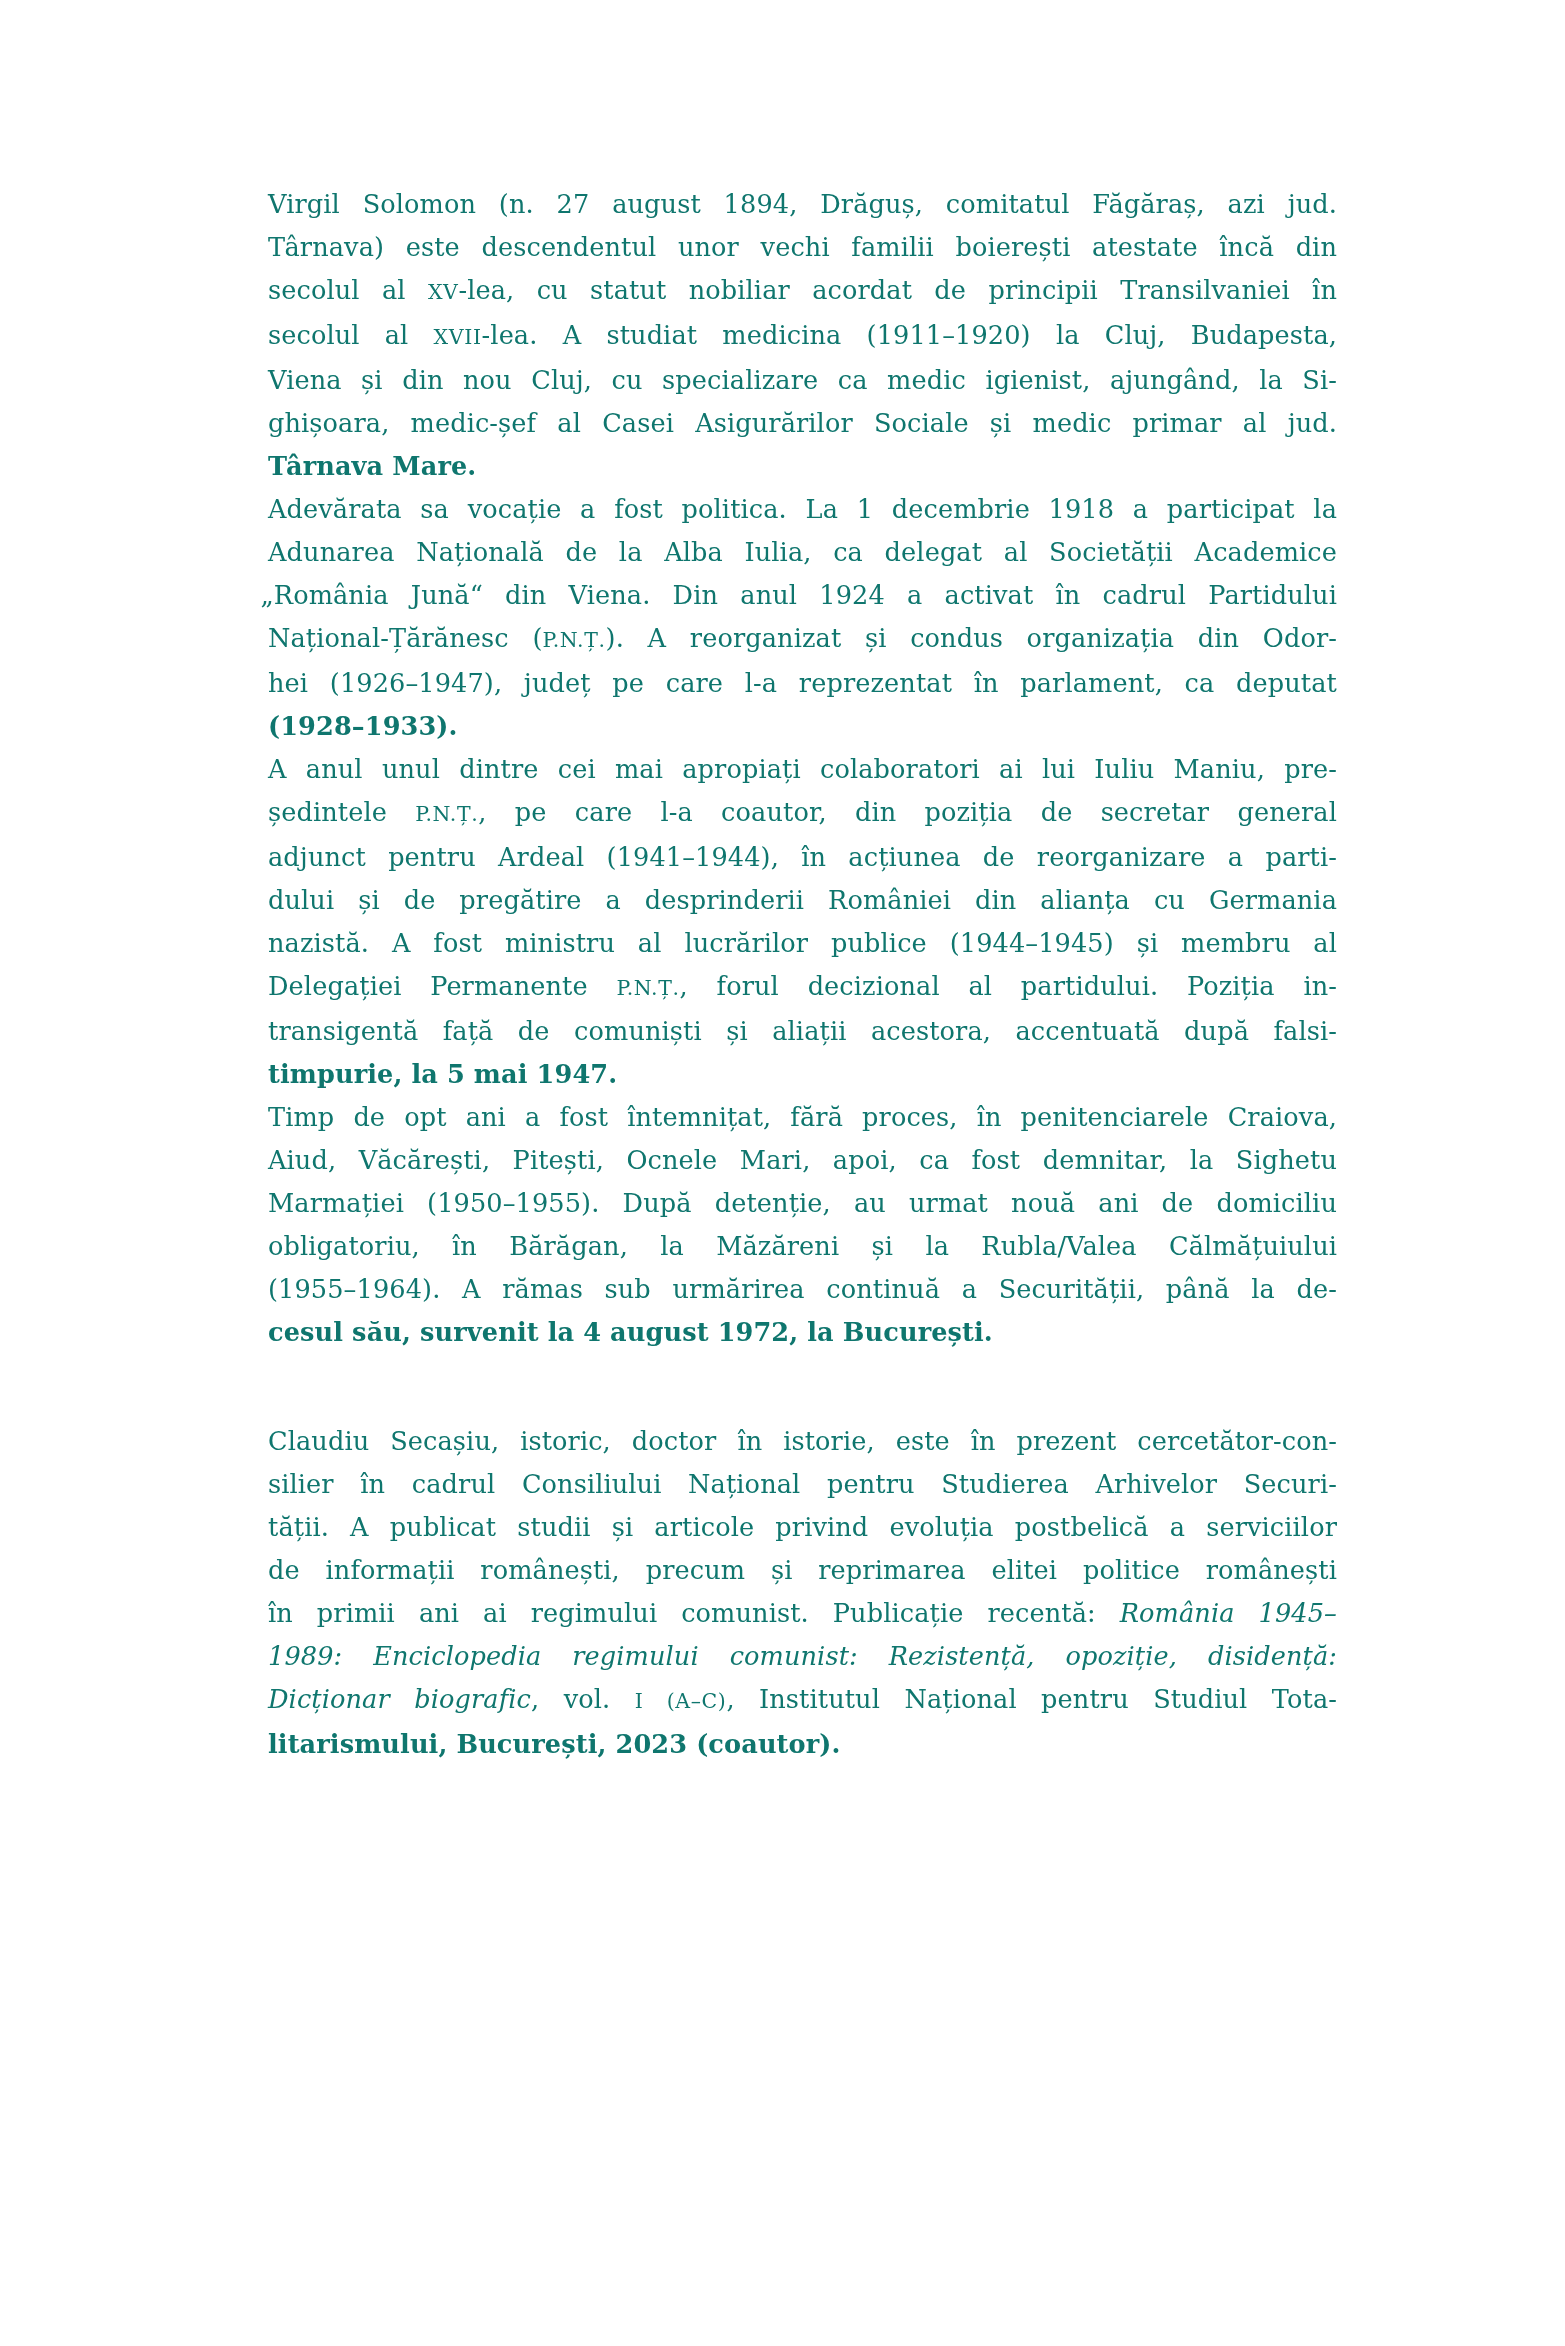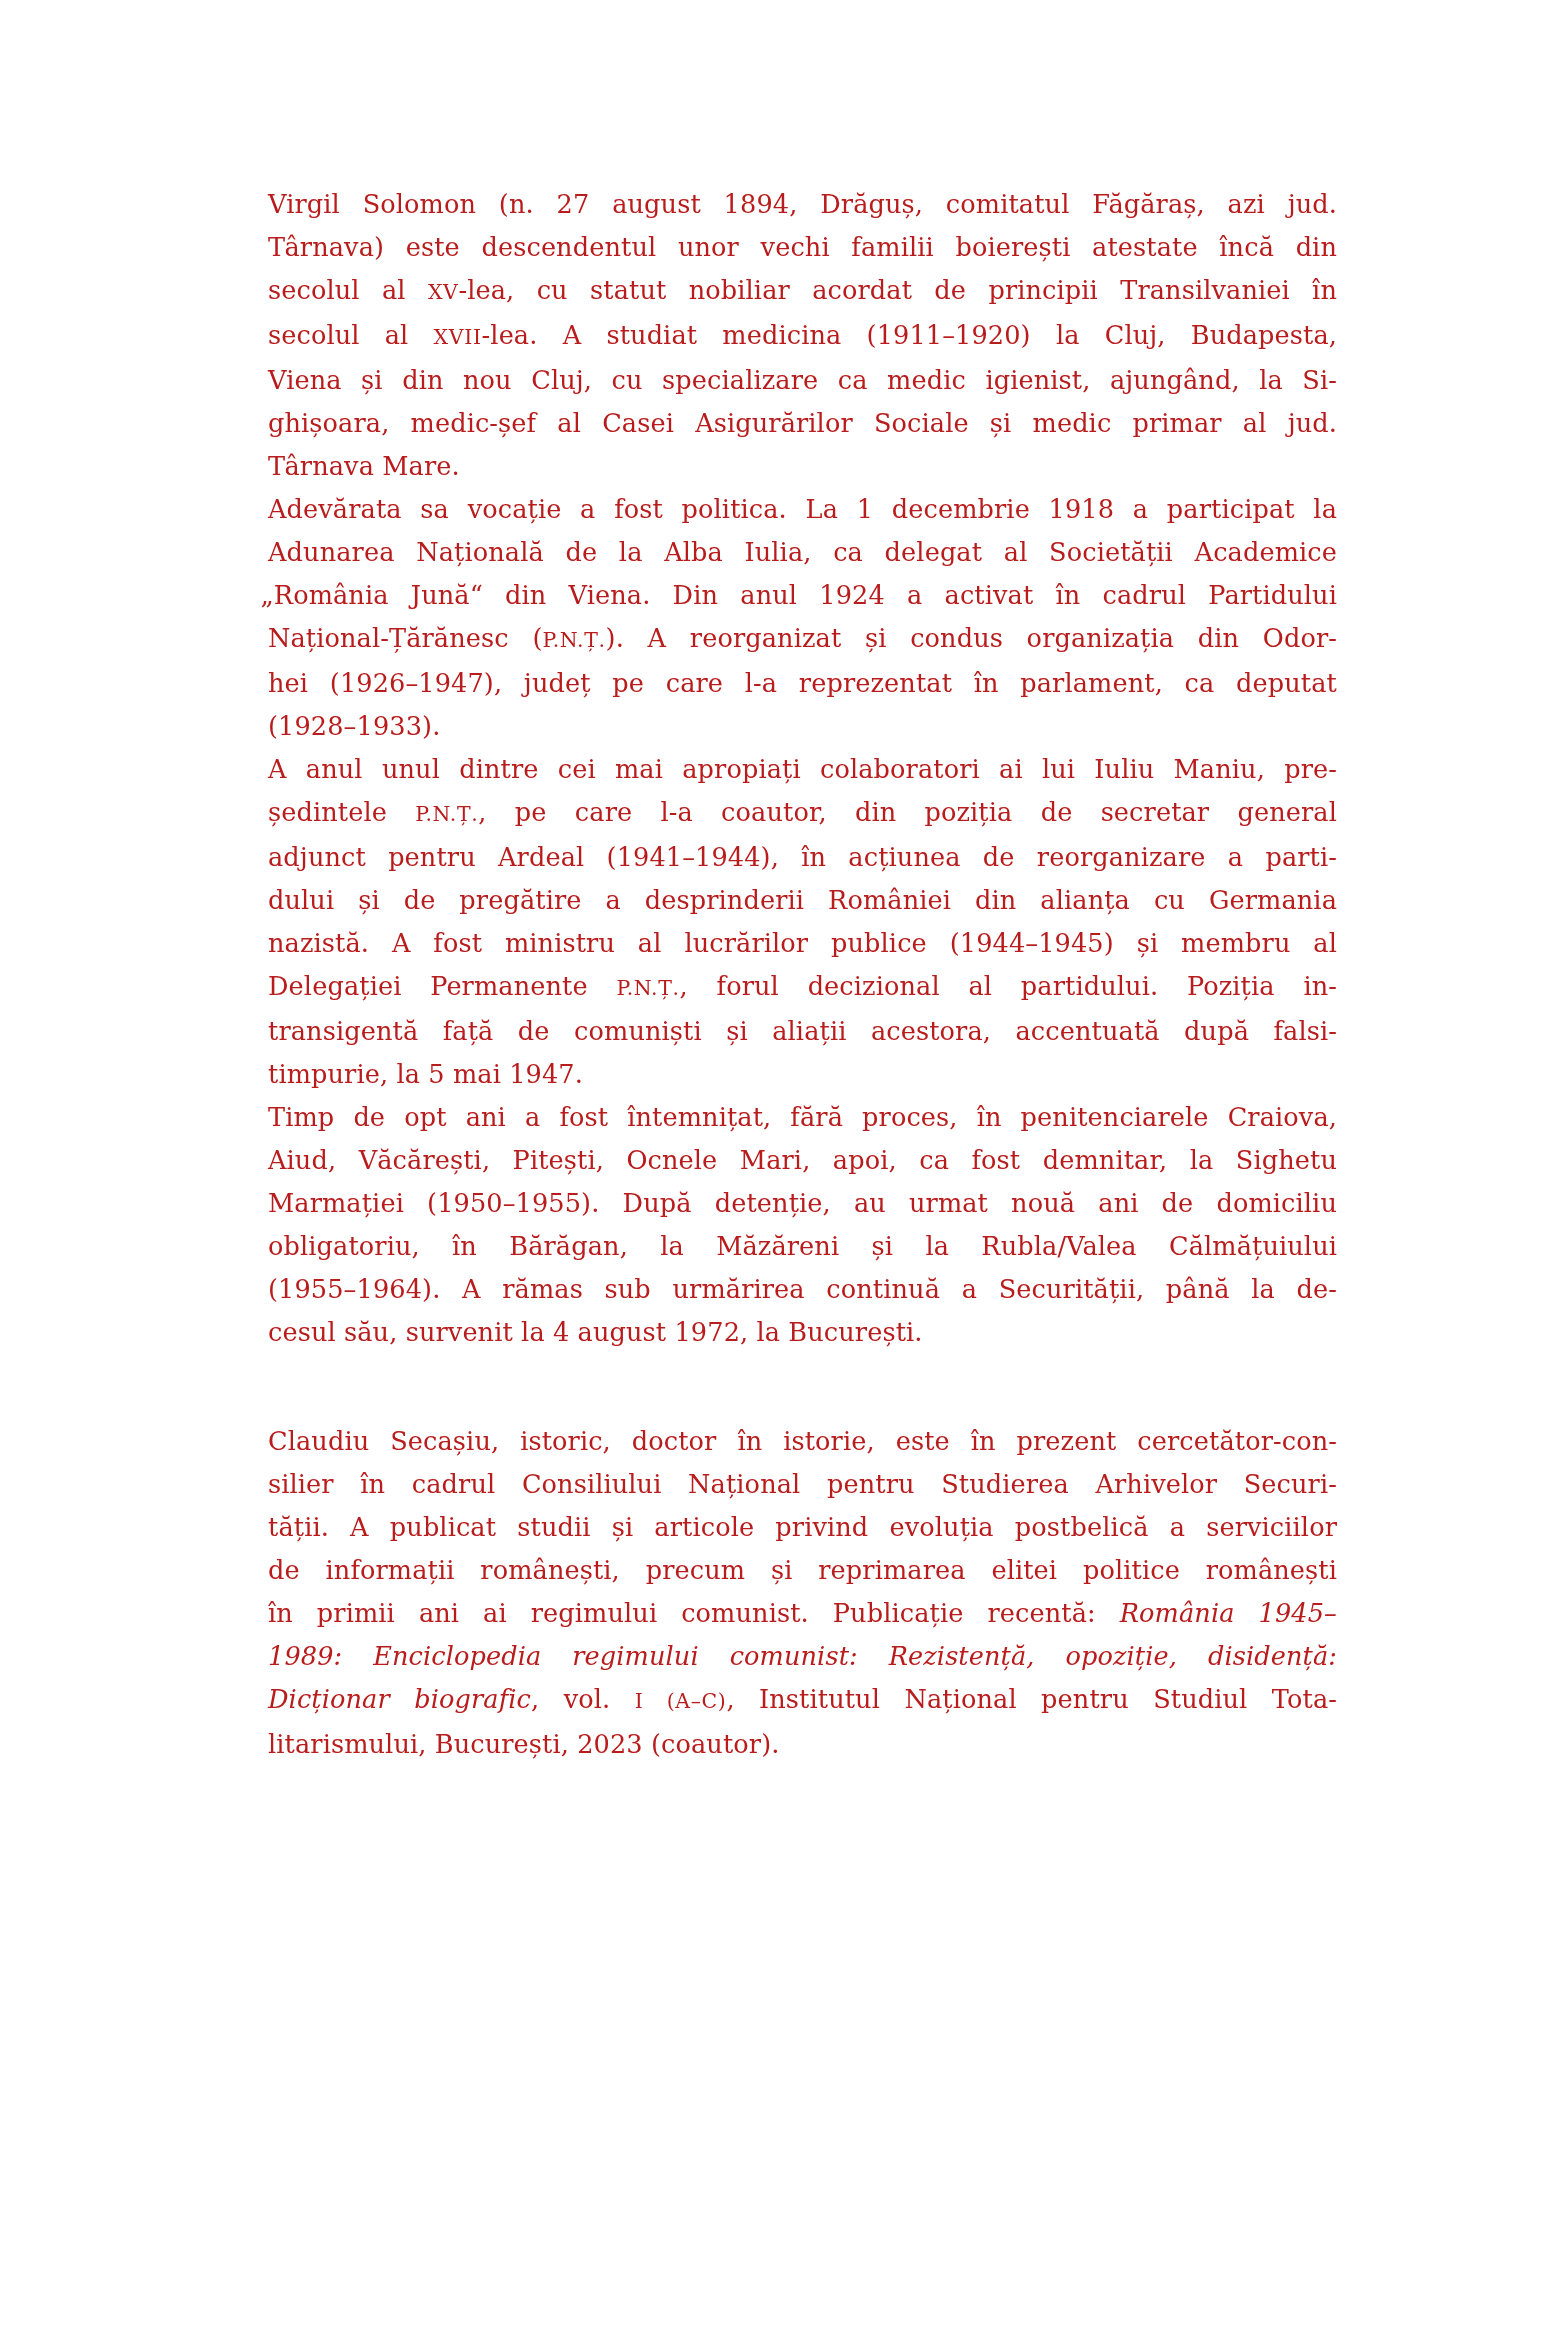--- a/index.html
+++ b/index.html
@@ -26,30 +26,30 @@
     letter-spacing: 0.1px;
   }
   .paragraph { margin: 0; }
   .paragraph.gap { margin-top: 66px; }
   .line {
     text-align: justify;
     text-justify: inter-word;
     white-space: normal;
   }
   .line.just { text-align-last: justify; }
-  .line.last { text-align: right; text-align-last: left; }
+  .line.last { text-align: right; text-align-last: left; font-weight: bold; }
   .line.hang { text-indent: -7.6px; }
   .seg.i { font-style: italic; }
   .seg.sc { font-size: 0.8em; letter-spacing: 0.03em; }
 </style>
 </head>
 <body>
 
 <div class="page">
-  <div class="article" style="color: #b91c1c;">
+  <div class="article" style="color: #0f766e;">
       <div class="paragraph">
         <div class="line just"><span class="seg">Virgil Solomon (n. 27 august 1894, Drăguș, comitatul Făgăraș, azi jud.</span></div>
         <div class="line just"><span class="seg">Târnava) este descendentul unor vechi familii boierești atestate încă din</span></div>
         <div class="line just"><span class="seg">secolul al </span><span class="seg sc">XV</span><span class="seg">-lea, cu statut nobiliar acordat de principii Transilvaniei în</span></div>
         <div class="line just"><span class="seg">secolul al </span><span class="seg sc">XVII</span><span class="seg">-lea. A studiat medicina (1911–1920) la Cluj, Budapesta,</span></div>
         <div class="line just"><span class="seg">Viena și din nou Cluj, cu specializare ca medic igienist, ajungând, la Si-</span></div>
         <div class="line just"><span class="seg">ghișoara, medic-șef al Casei Asigurărilor Sociale și medic primar al jud.</span></div>
         <div class="line last"><span class="seg">Târnava Mare.</span></div>
       </div>
       <div class="paragraph">

